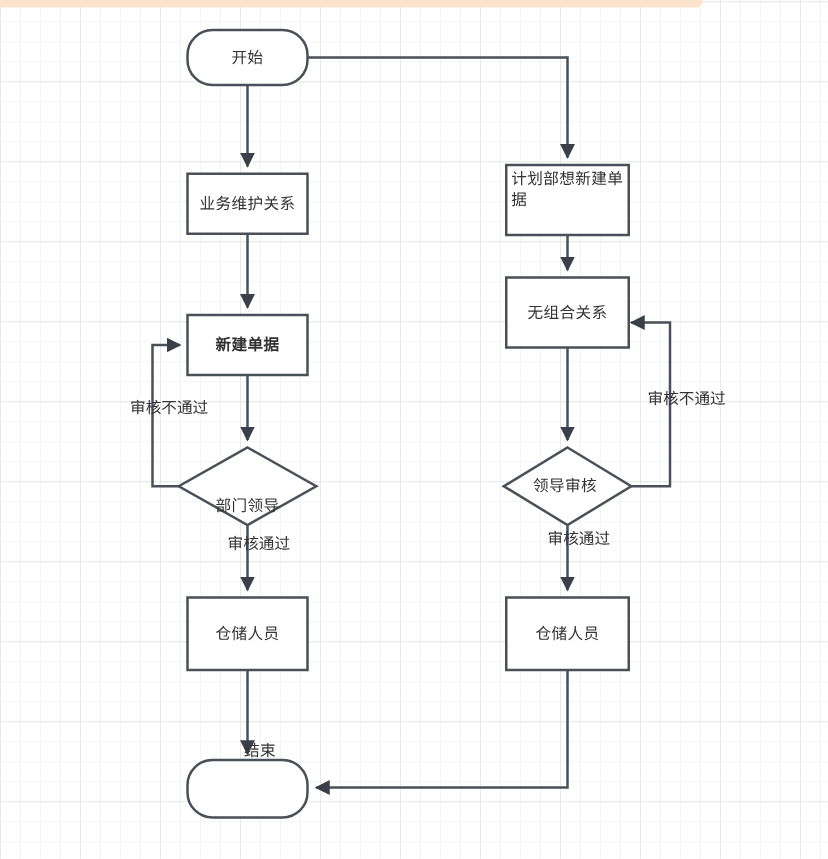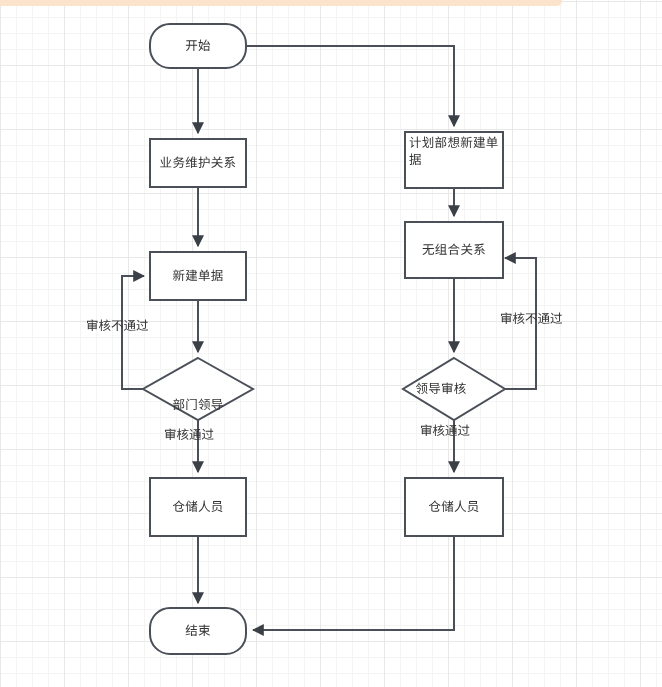--- a/index.html
+++ b/index.html
@@ -63,20 +63,21 @@
     letter-spacing: 0.3px;
     pointer-events: none;
   }
   .edge-label {
     position: absolute;
     z-index: 4;
     color: #333333;
     font-size: 12.5px;
     line-height: 15px;
     white-space: nowrap;
+    margin-left: 18px;
   }
 </style>
 </head>
 <body>
 
 <div id="canvas">
 
   <div id="topbar"></div>
 
   <svg class="flow" viewBox="0 0 662 687">
@@ -126,35 +127,35 @@
 
       <rect x="150" y="608" width="96" height="46" rx="20" ry="20" fill="#ffffff"></rect>
 
     </g>
   </svg>
 
   <div class="node-label" style="left:150px; top:24px; width:96px; height:44px;">开始</div>
 
   <div class="node-label" style="left:154px; top:139px; width:88px; height:48px;font-family:Liberation Serif, serif;">业务维护关系</div>
 
-  <div class="node-label" style="left:150px; top:252px; width:96px; height:48px;">新建单据</div>
+  <div class="node-label" style="left:150px; top:252px; width:96px; height:48px;font-weight:bold;">新建单据</div>
 
   <div class="node-label" style="left:158px; top:378px; width:80px; height:22px;margin-top:16px;">部门领导</div>
 
   <div class="node-label" style="left:150px; top:478px; width:96px; height:58px;">仓储人员</div>
 
   <div class="node-label" style="left:409px; top:132px; width:90px; height:40px;">计划部想新建单据</div>
 
   <div class="node-label" style="left:405px; top:222px; width:98px; height:56px;">无组合关系</div>
 
-  <div class="node-label" style="left:401px; top:378px; width:80px; height:22px;font-family:Liberation Serif, serif;">领导审核</div>
+  <div class="node-label" style="left:412px; top:378px; width:80px; height:22px;font-family:Liberation Serif, serif;">领导审核</div>
 
   <div class="node-label" style="left:405px; top:478px; width:98px; height:58px;">仓储人员</div>
 
-  <div class="node-label" style="left:150px; top:608px; width:96px; height:46px;">结束</div>
+  <div class="node-label" style="left:150px; top:578px; width:96px; height:46px;padding-left:10px;">结束</div>
 
   <div class="edge-label" style="left:86px; top:319px;">审核不通过</div>
 
   <div class="edge-label" style="left:164px; top:428px;">审核通过</div>
 
   <div class="edge-label" style="left:500px; top:312px;">审核不通过</div>
 
   <div class="edge-label" style="left:420px; top:424px;">审核通过</div>
 
 </div>

